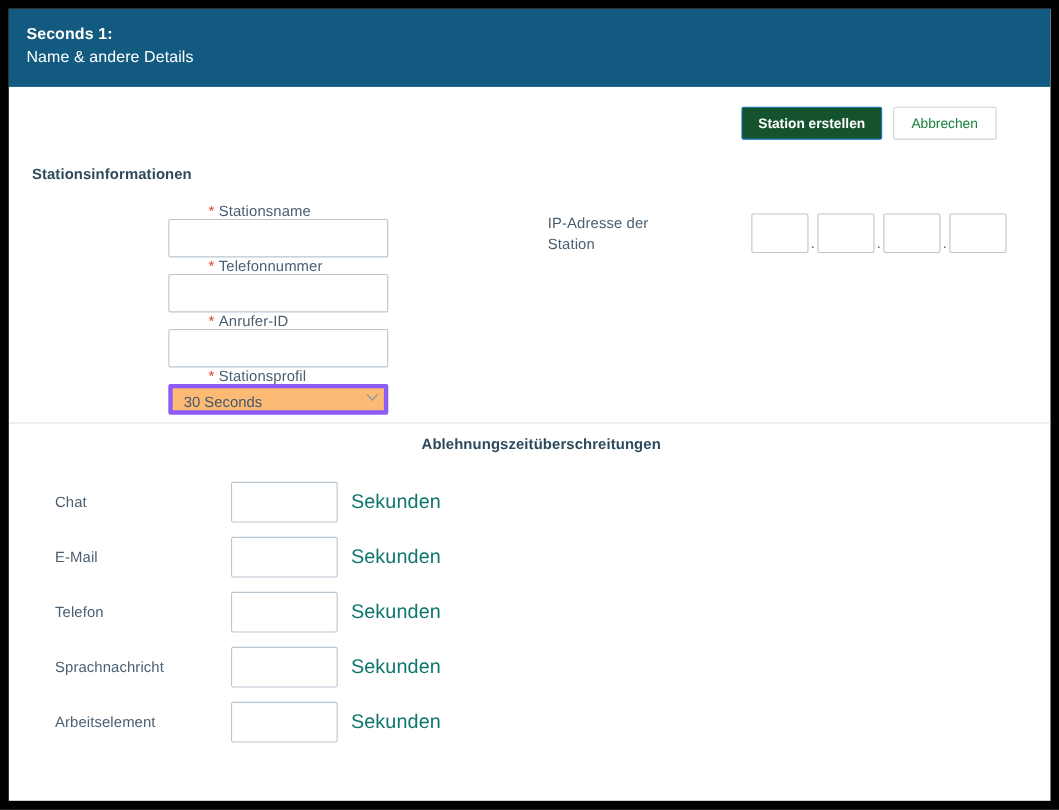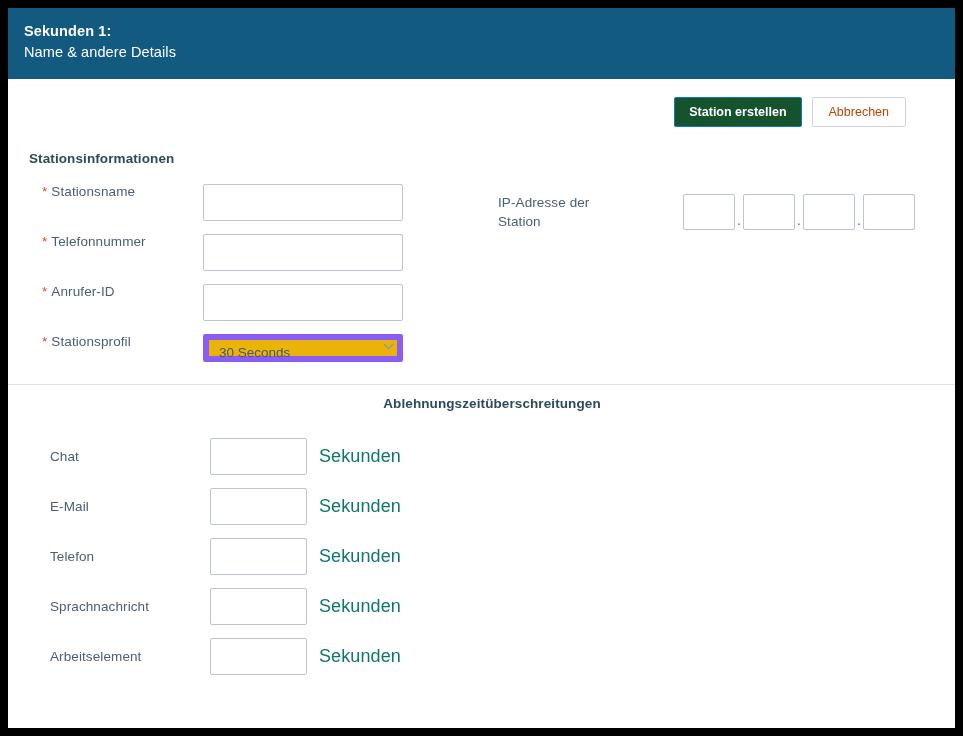--- a/index.html
+++ b/index.html
@@ -60,21 +60,21 @@
     white-space: nowrap;
   }
   .btn-primary {
     background: #14532d;
     color: #ffffff;
     border: 1px solid #1278bc;
     font-weight: bold;
   }
   .btn-secondary {
     background: #ffffff;
-    color: #c2410c;
+    color: #15803d;
     border: 1px solid #ccd3d9;
     font-weight: normal;
     padding: 0 16px;
   }
 
   
   .section { padding: 0 0 0 0; }
   .section-title {
     font-size: 13.5px;
     font-weight: bold;
@@ -90,21 +90,23 @@
   }
   #section-timeouts { padding-top: 11px; }
   #section-timeouts .section-title { margin-bottom: 20px; text-align: center; }
 
   .cols { display: flex; }
   .col-left  { width: 490px; }
   .col-right { flex: 1; padding-top: 9px; }
 
   .field-row {
     display: flex;
+    align-items: center;
     height: 50px;
+    flex-direction: column;
   }
   .field-label {
     width: 195px;
     padding-left: 34px;
     font-size: 13.5px;
     color: #4a5f70;
     letter-spacing: .1px;
   }
   .req { color: #e0452a; margin-right: 4px; }
 
@@ -119,22 +121,22 @@
     color: #44596b;
     padding: 0 8px;
     outline: none;
   }
 
   
   .select-wrap { position: relative; width: 200px; height: 28px; }
   .sel {
     width: 200px;
     height: 28px;
-    border: 6px solid #8b5cf6;
-    background: #eab308;
+    border: 4px solid #8b5cf6;
+    background: #fdba74;
     border-radius: 2px;
     font-family: "Liberation Sans", sans-serif;
     font-size: 13.5px;
     color: #44596b;
     padding: 0 26px 0 10px;
     line-height: 26px;
   }
   .chev {
     position: absolute;
     right: 9px; top: 9px;
@@ -205,21 +207,21 @@
     color: #0f766e;
     letter-spacing: .1px;
   }
 </style>
 </head>
 <body>
 
 <div id="frame">
 
   <div id="wizard-header">
-    <div class="hdr-step">Sekunden 1:</div>
+    <div class="hdr-step">Seconds 1:</div>
     <div class="hdr-sub">Name &amp; andere Details</div>
   </div>
 
   <div id="action-bar">
     <div class="btn btn-primary">Station erstellen</div>
     <div class="btn btn-secondary">Abbrechen</div>
   </div>
 
   <div class="section" id="section-station">
     <div class="section-title">Stationsinformationen</div>

